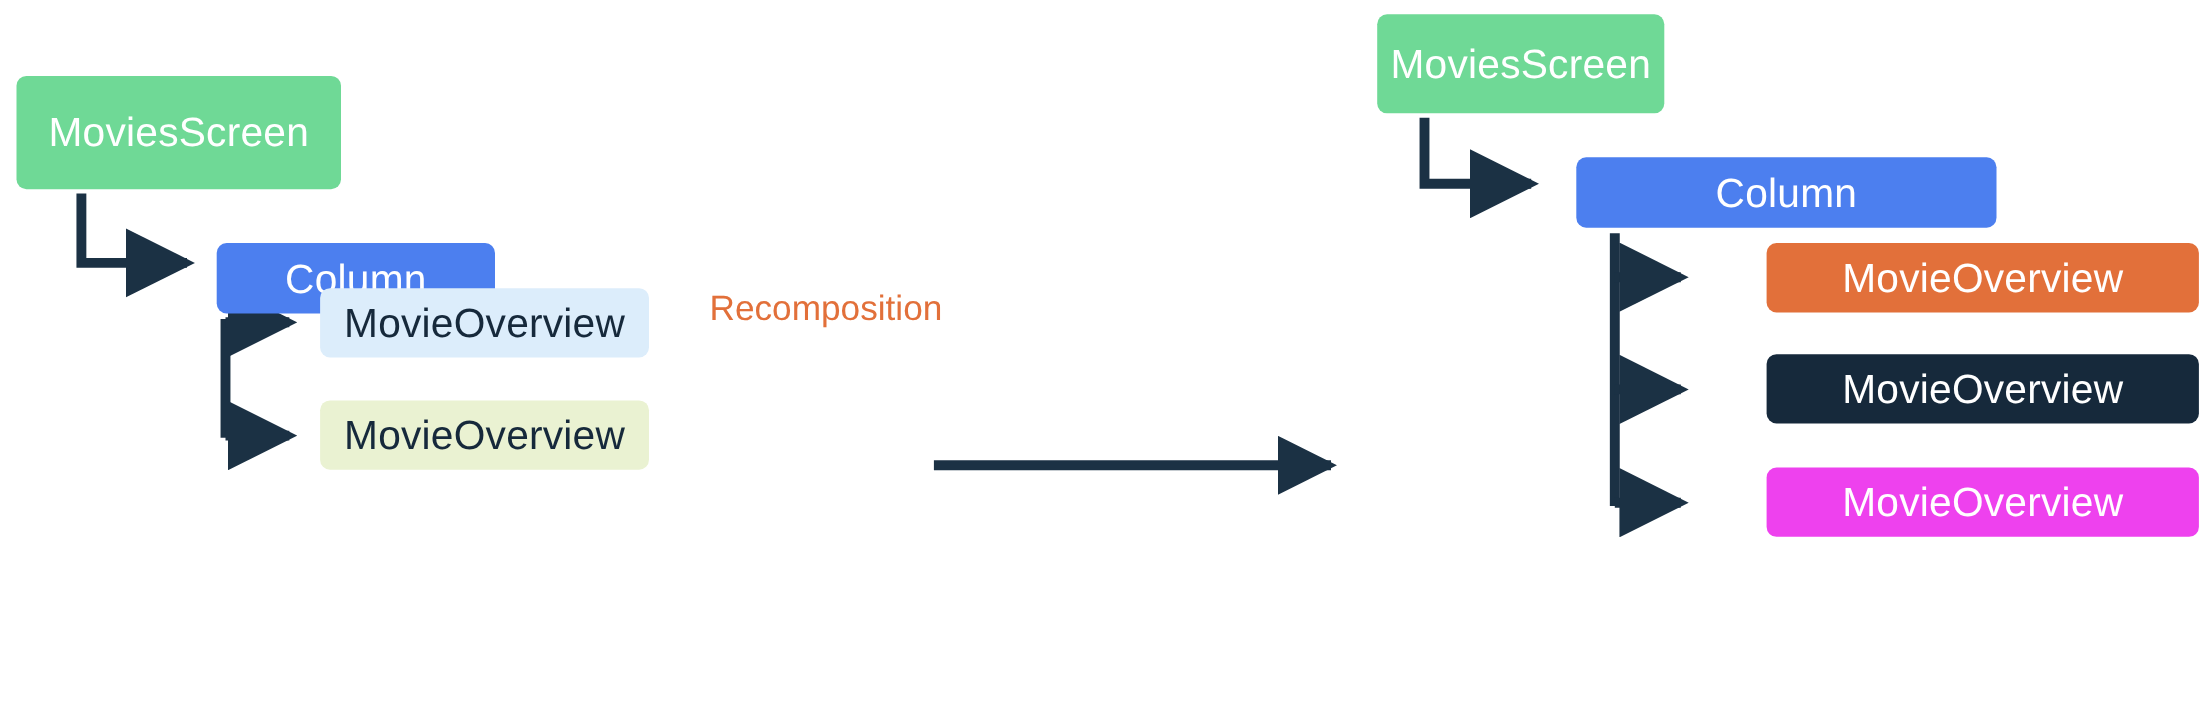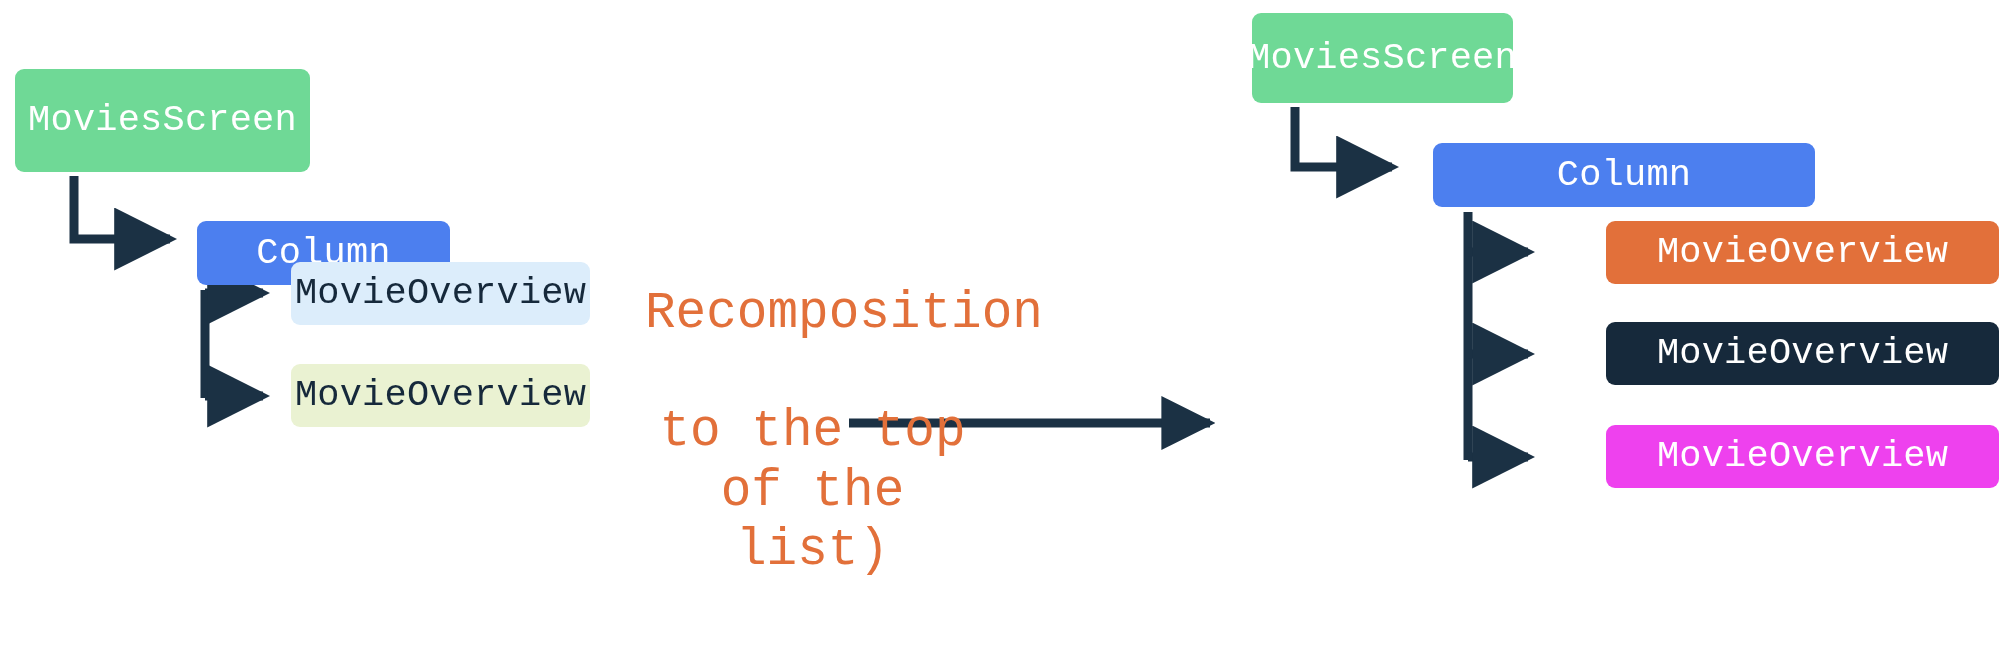--- a/index.html
+++ b/index.html
@@ -31,28 +31,27 @@
     position: absolute;
     box-sizing: border-box;
     display: flex;
     align-items: center;
     justify-content: center;
     border-radius: 9px;
     font-size: 37px;
     line-height: 1;
     letter-spacing: 0.2px;
     white-space: nowrap;
-    font-family: Liberation Mono, monospace;
+    font-family: Liberation Sans, sans-serif;
   }
   .caption {
     position: absolute;
-    text-align: center;
-    font-size: 51px;
+    font-size: 32px;
     line-height: 1.16;
-    font-family: Liberation Mono, monospace;
+    font-family: Liberation Sans, sans-serif;
     white-space: pre-line;
   }
 </style>
 </head>
 <body style="background: rgb(255, 255, 255);">
 
 <div id="stage">
 
   <svg id="wires" viewBox="0 0 1999 648">
     <defs>
@@ -96,21 +95,20 @@
   <div class="node" style="left: 291px; top: 262px; width: 299px; height: 63px; background: rgb(220, 237, 251); color: rgb(22, 41, 59);">
     <span>MovieOverview</span>
   </div>
 
   <div class="node" style="left: 291px; top: 364px; width: 299px; height: 63px; background: rgb(234, 242, 210); color: rgb(22, 41, 59);">
     <span>MovieOverview</span>
   </div>
 
   <div class="caption" style="left:645px; top:225px; width:335px; color:#E2703A;">
     <div>Recomposition</div>
-    <div>to the top of the list)</div>
   </div>
 
   <div class="node" style="left: 1252px; top: 13px; width: 261px; height: 90px; background: rgb(111, 217, 150); color: rgb(255, 255, 255);">
     <span>MoviesScreen</span>
   </div>
 
   <div class="node" style="left: 1433px; top: 143px; width: 382px; height: 64px; background: rgb(76, 127, 239); color: rgb(255, 255, 255);">
     <span>Column</span>
   </div>
 

